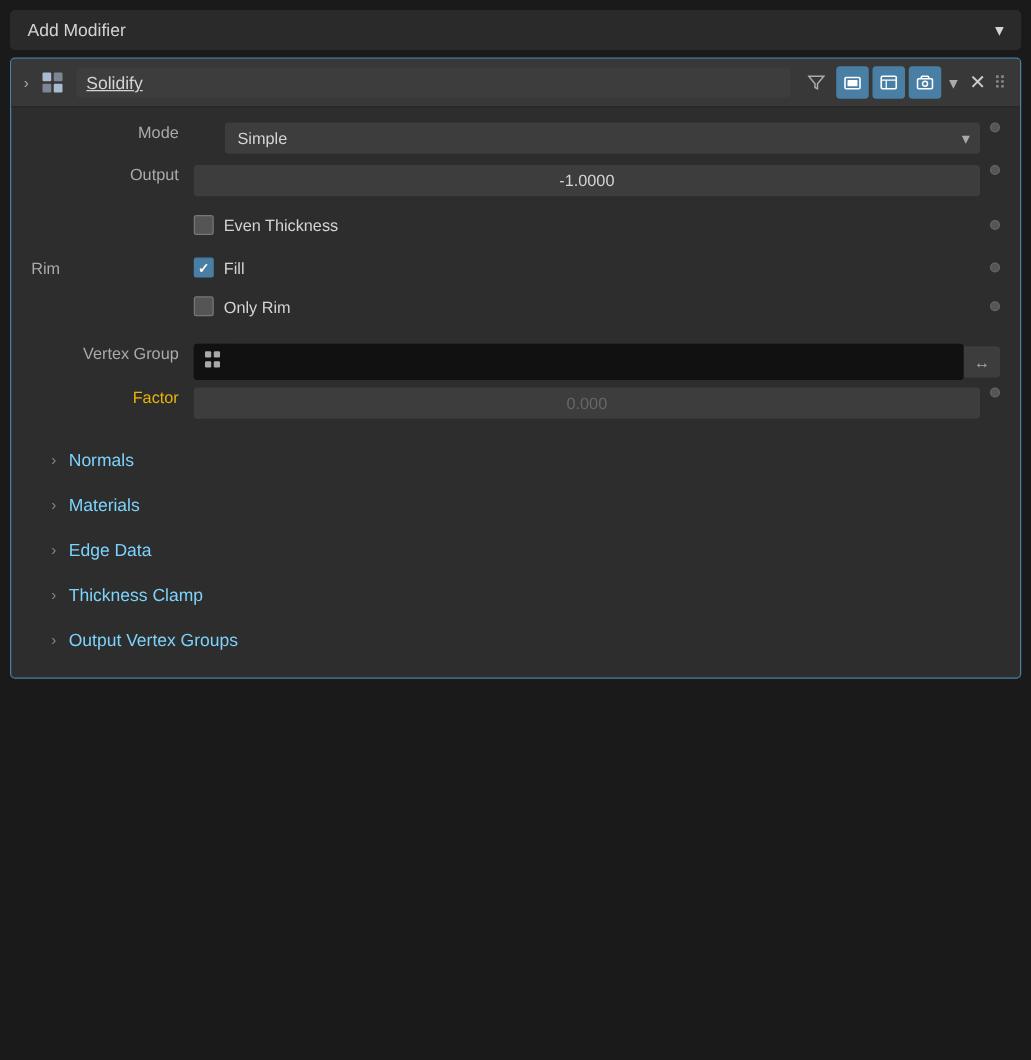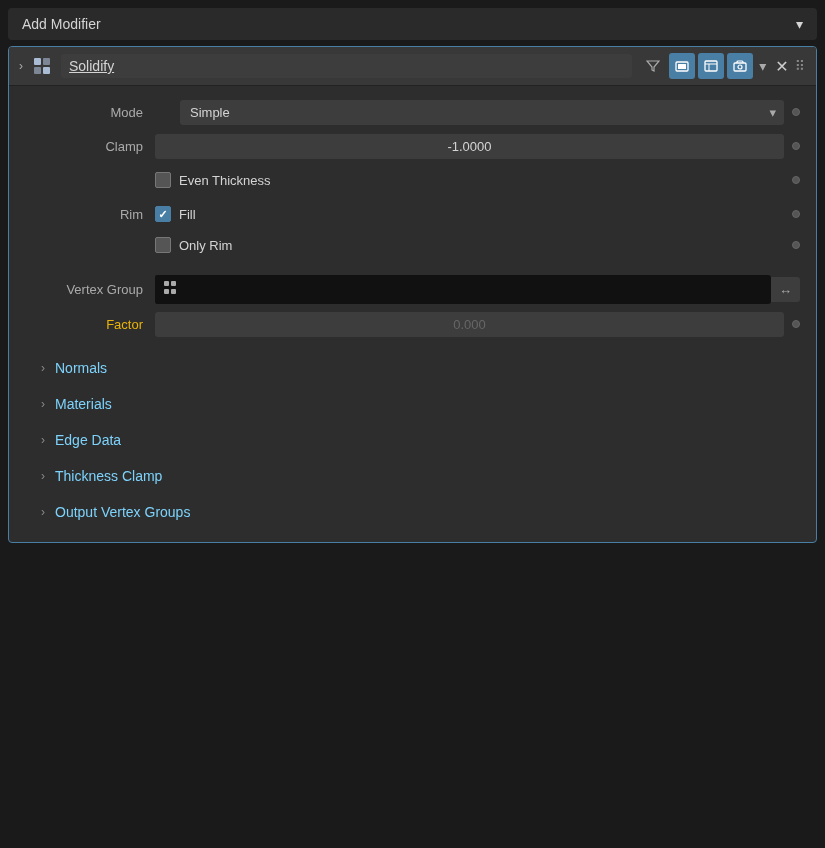--- a/index.html
+++ b/index.html
@@ -135,21 +135,21 @@
     }
 
     
     .modifier-body {
       padding: 12px 16px;
     }
 
     
     .form-row {
       display: flex;
-      align-items: center;
+      align-items: flex-start;
       margin-bottom: 6px;
       min-height: 28px;
     }
 
     .form-label {
       text-align: right;
       color: #aaa;
       min-width: 130px;
       padding-right: 12px;
       font-size: 13px;
@@ -264,21 +264,20 @@
 
     
     .rim-row {
       display: flex;
       align-items: center;
       margin-bottom: 3px;
       min-height: 28px;
     }
 
     .rim-label {
-      text-align: right;
       color: #aaa;
       min-width: 130px;
       padding-right: 12px;
       font-size: 13px;
     }
 
     .vertex-group-wrapper {
       flex: 1;
       display: flex;
       align-items: center;
@@ -417,21 +416,21 @@
             <option>Simple</option>
             <option>Complex</option>
           </select>
         </div>
       </div>
       <div class="dot-indicator"></div>
     </div>
 
 
     <div class="form-row">
-      <span class="form-label">Clamp</span>
+      <span class="form-label">Output</span>
       <div class="form-field">
         <input class="num-field" type="text" value="-1.0000" style="">
       </div>
       <div class="dot-indicator"></div>
     </div>
 
     <div class="checkbox-row">
       <div class="checkbox-spacer"></div>
       <div class="checkbox-wrapper">
         <div class="cb"></div>

